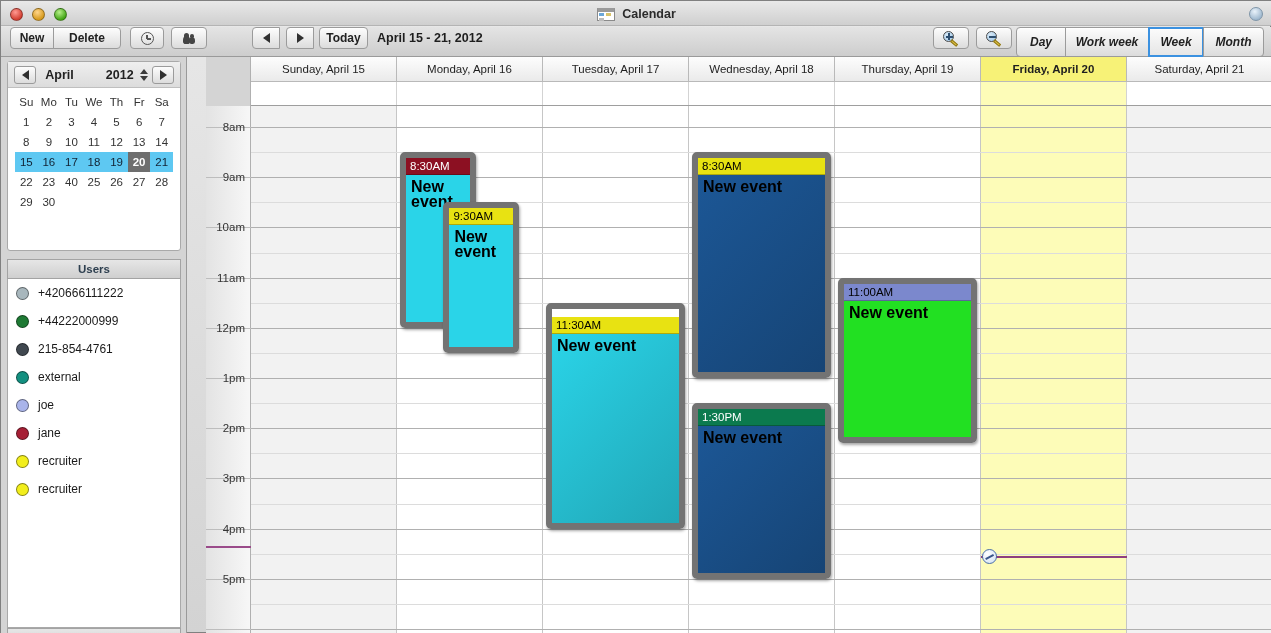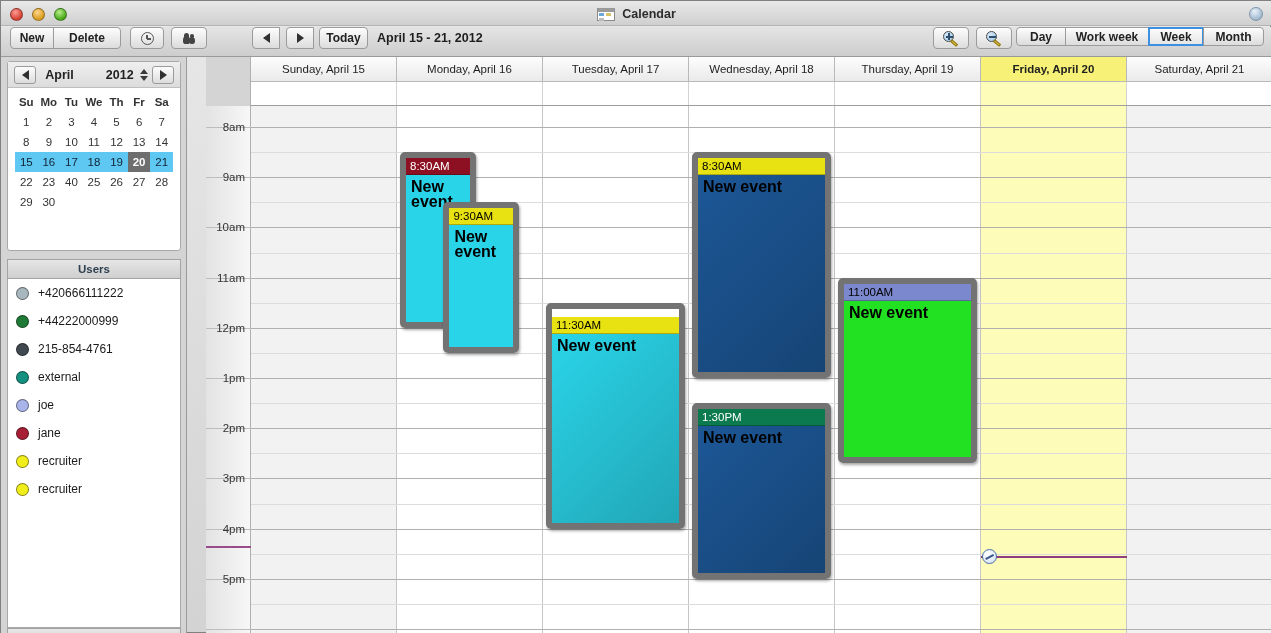--- a/index.html
+++ b/index.html
@@ -75,21 +75,21 @@
   #btn-users  { left: 170px; top: 0px; width: 36px; height: 22px; }
   #btn-prev   { left: 251px; top: 0px; width: 28px; height: 22px; border-radius: 4px 0 0 4px; }
   #btn-next   { left: 285px; top: 0px; width: 28px; height: 22px; border-radius: 4px 0 0 4px; }
   #btn-today  { left: 318px; top: 0px; width: 49px; height: 22px; }
   #range-label {
     position: absolute; left: 376px; top: 4px;
     font-size: 12.5px; font-weight: bold; color: #1e1e1e;
   }
   #btn-zoomin  { left: 932px; top: 0px; width: 36px; height: 22px; }
   #btn-zoomout { left: 975px; top: 0px; width: 36px; height: 22px; }
-  .vseg { top: 0px; height: 19px; }
+  .vseg { top: 0px; height: 30px; font-style: italic; }
   #btn-day       { left: 1015px; width: 50px; border-radius: 4px 0 0 4px; }
   #btn-workweek  { left: 1064px; width: 84px; border-radius: 0; }
   #btn-week      { left: 1147px; width: 56px; border-radius: 0;
                    background: linear-gradient(#fbfbfb, #e6e6e6);
                    border: 2px solid #3b91e0; }
   #btn-month     { left: 1202px; width: 61px; border-radius: 0 4px 4px 0; }
 
   .arrow-l, .arrow-r {
     width: 0; height: 0; border-top: 5px solid transparent;
     border-bottom: 5px solid transparent;
@@ -165,21 +165,21 @@
   #mc-stepper::before, #mc-stepper::after {
     content: ""; position: absolute; left: 0; width: 0; height: 0;
     border-left: 4.5px solid transparent; border-right: 4.5px solid transparent;
   }
   #mc-stepper::before { top: 1px; border-bottom: 5px solid #3a3a3a; }
   #mc-stepper::after  { bottom: 1px; border-top: 5px solid #3a3a3a; }
 
   #mc-grid { padding: 4px 7px 0 7px; }
   #mc-grid table { border-collapse: collapse; width: 100%; }
   #mc-grid th {
-    font-size: 11.5px; font-weight: bold; color: #333;
+    font-size: 11.5px; font-weight: normal; color: #333;
     height: 20px; text-align: center; margin-top: 47px;
   }
   #mc-grid td {
     font-size: 11.5px; color: #333; text-align: center;
     height: 20px; width: 22px;
   }
   #mc-grid td.sel { background: #5ec8f2; color: #123; }
   #mc-grid td.today { background: #6e6e6e; color: #fff; font-weight: bold; }
   #mc-grid td.empty { color: transparent; }
 
@@ -599,21 +599,21 @@
             <div class="ev-body" style="background: linear-gradient(135deg, rgb(42, 212, 232), rgb(33, 165, 181)); height: calc(100% - 17px);">New event</div>
           </div>
           <div class="event" style="left: 441px; top: 46.1px; width: 139px; height: 225.9px; z-index: 13;">
             <div class="ev-head" style="background: rgb(232, 226, 18); color: rgb(0, 0, 0);">8:30AM</div>
             <div class="ev-body" style="background: linear-gradient(135deg, rgb(28, 87, 150), rgb(22, 68, 117)); height: calc(100% - 17px);">New event</div>
           </div>
           <div class="event" style="left: 441px; top: 297.1px; width: 139px; height: 175.7px; z-index: 14;">
             <div class="ev-head" style="background: rgb(11, 122, 78); color: rgb(255, 255, 255);">1:30PM</div>
             <div class="ev-body" style="background: linear-gradient(135deg, rgb(28, 87, 150), rgb(22, 68, 117)); height: calc(100% - 17px);">New event</div>
           </div>
-          <div class="event" style="left: 587px; top: 171.6px; width: 139px; height: 185px; z-index: 15;">
+          <div class="event" style="left: 587px; top: 171.6px; width: 139px; height: 165px; z-index: 15;">
             <div class="ev-head" style="background: rgb(123, 136, 205); color: rgb(0, 0, 0);">11:00AM</div>
             <div class="ev-body" style="background: rgb(34, 224, 34); height: calc(100% - 17px);">New event</div>
           </div>
         </div>
       <div id="nowline-gutter" style="top: 439.708px;"></div>
       <div id="nowline" style="top: 449.708px; left: 775px; width: 146px; background: rgb(143, 63, 127);"></div>
       <div id="now-clock" style="top: 442.708px; left: 776px;"></div>
     </div>
 
     <div id="vscroll">

